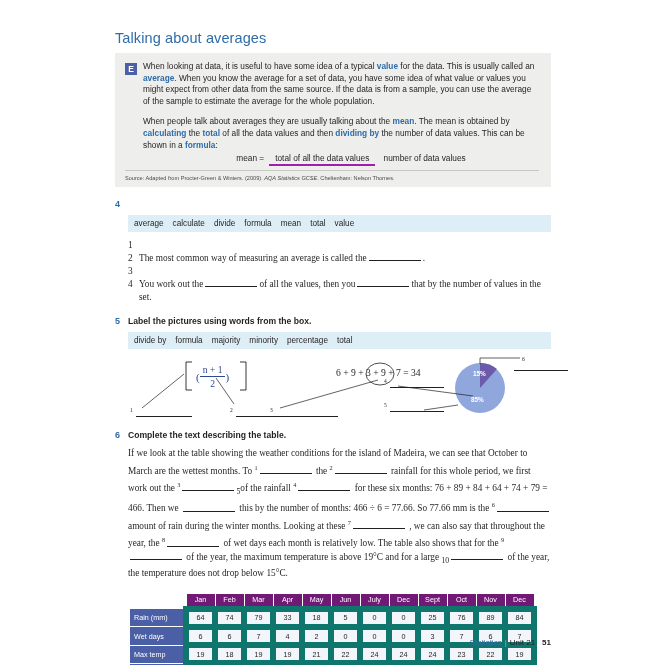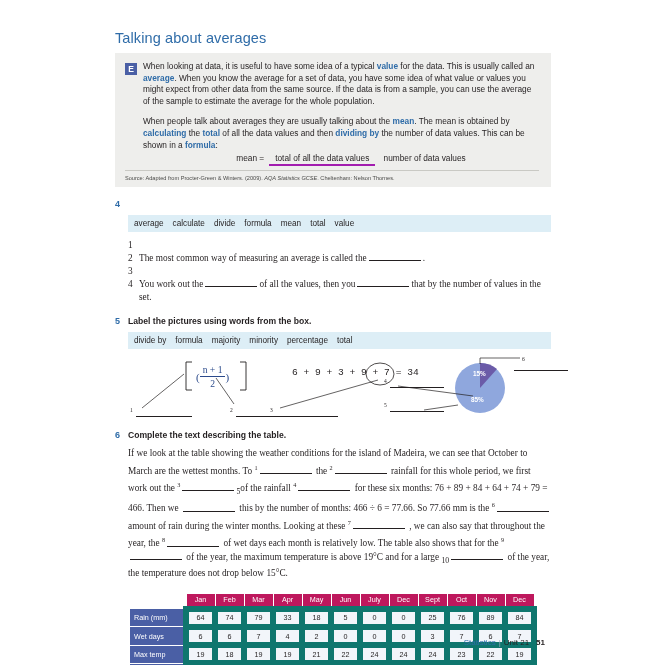--- a/index.html
+++ b/index.html
@@ -73,21 +73,21 @@
   .blank{display:inline-block;border-bottom:1px solid #231f20;width:52px;vertical-align:baseline;margin:0 2px;}
 
   
   .pics{position:relative;height:68px;margin:7px 0 0 13px;}
   .pics svg{position:absolute;left:0;top:0;}
   .lbl-num{
     position:absolute;font-family:"Liberation Serif", serif;font-size:5.5px;color:#231f20;
   }
   .lbl-line{position:absolute;border-bottom:1px solid #231f20;}
   .eq{
-    position:absolute;font-family:Liberation Mono, monospace;font-size:9.6px;color:#231f20;
+    position:absolute;font-family:Liberation Serif, serif;font-size:9.6px;color:#231f20;margin-left:44px;
   }
   .frm{
     position:absolute;font-family:"Liberation Serif", serif;font-size:9.6px;color:#2b4a8b;
   }
   .frm .fnum{display:block;text-align:center;border-bottom:1px solid #2b4a8b;padding:0 3px 1px;}
   .frm .fden{display:block;text-align:center;padding-top:1px;}
   .pie-pct{
     position:absolute;font-family:"Liberation Sans", sans-serif;font-size:6.4px;
     color:#ffffff;font-weight:700;
   }
@@ -98,34 +98,34 @@
   }
   .para sup{font-size:6.2px;vertical-align:super;}
 
   
   .tablewrap{margin:12px 0 0 0;display:flex;justify-content:center;}
   table.weather{border-collapse:collapse;font-family:"Liberation Sans", sans-serif;font-size:7.2px;}
   table.weather th,table.weather td{
     text-align:center;padding:1.6px 0;width:23px;border:1px solid #ffffff;
   }
   table.weather th.corner{background:#ffffff;border:none;width:49px;}
-  table.weather th.month{background:#be185d;color:#ffffff;font-weight:400;}
+  table.weather th.month{background:#701a75;color:#ffffff;font-weight:400;}
   table.weather th.rowlbl{
     background:#4a5fa5;color:#ffffff;font-weight:400;text-align:left;
     padding-left:4px;width:49px;
   }
   table.weather td{background:#f2f5fa;color:#231f20;border:6px solid #0f766e;}
   .caption{
     text-align:right;margin:4px 45px 0 0;
     font-family:"Liberation Sans", sans-serif;font-size:7.2px;color:#231f20;
   }
 
   
   .footer{
-    position:absolute;right:6px;bottom:18px;
+    position:absolute;right:0;bottom:18px;
     font-family:"Liberation Sans", sans-serif;font-size:8px;margin-top:44px;
   }
   .footer .stat{color:#2f6ca8;}
   .footer .sep{color:#9aa7bd;margin:0 3px;}
   .footer .unit{color:#231f20;}
   .footer .pg{color:#231f20;font-weight:700;margin-left:7px;}
 </style>
 </head>
 <body>
 

